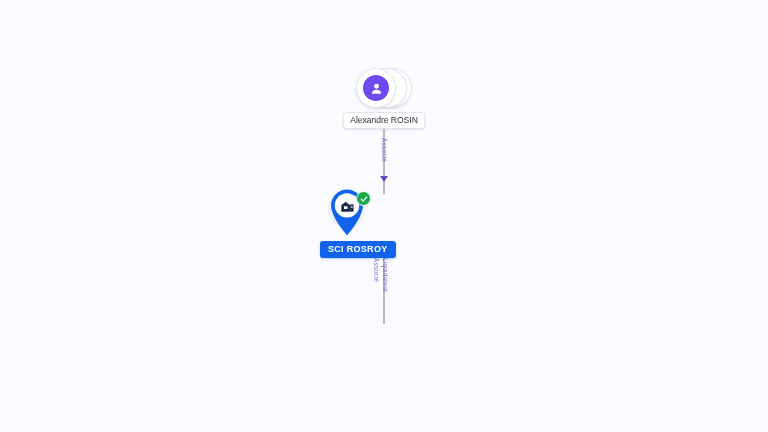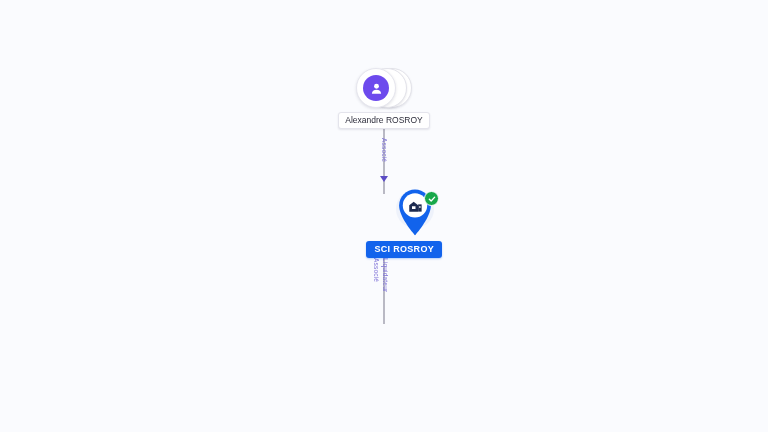--- a/index.html
+++ b/index.html
@@ -112,25 +112,25 @@
     padding: 2px 6px 3px;
     font-size: 8.5px;
     color: #2c2c3a;
     white-space: nowrap;
     box-shadow: 0 1px 2px rgba(30,30,60,.10);
   }
 
   
   #node-sci {
     position: absolute;
-    left: 342px; top: 188px;
+    left: 320px; top: 188px;
     width: 100px;
     display: flex;
     flex-direction: column;
-    align-items: flex-end;
+    align-items: flex-start;
   }
   .pin-wrap {
     position: relative;
     width: 54px;
     height: 52px;
   }
   .pin-halo {
     position: absolute;
     left: 8px; top: 2px;
     width: 38px; height: 38px;
@@ -182,21 +182,21 @@
       <div class="stack-ghost" id="ghost-mid"></div>
       <div class="avatar-ring">
         <div class="avatar-disc">
           <svg width="15" height="15" viewBox="0 0 24 24" fill="#ffffff">
             <circle cx="12" cy="8.3" r="3.9"></circle>
             <path d="M4.6 20.2c0-3.9 3.3-6.3 7.4-6.3s7.4 2.4 7.4 6.3z"></path>
           </svg>
         </div>
       </div>
     </div>
-    <div class="node-label">Alexandre ROSROY</div>
+    <div class="node-label">Alexandre ROSIN</div>
   </div>
 
   <div id="node-sci">
     <div class="pin-wrap">
       <div class="pin-halo"></div>
       <svg class="pin-svg" width="38" height="50" viewBox="0 0 38 50">
         <path d="M19 1.5C10.2 1.5 3.1 8.6 3.1 17.4c0 11 13.1 26.6 15.9 29.9 2.8-3.3 15.9-18.9 15.9-29.9C34.9 8.6 27.8 1.5 19 1.5z" fill="#1263ec"></path>
         <circle cx="19" cy="17.4" r="12.2" fill="#ffffff"></circle>
       </svg>
       <svg style="position:absolute;left:20px;top:11px" width="15" height="14" viewBox="0 0 24 22">

